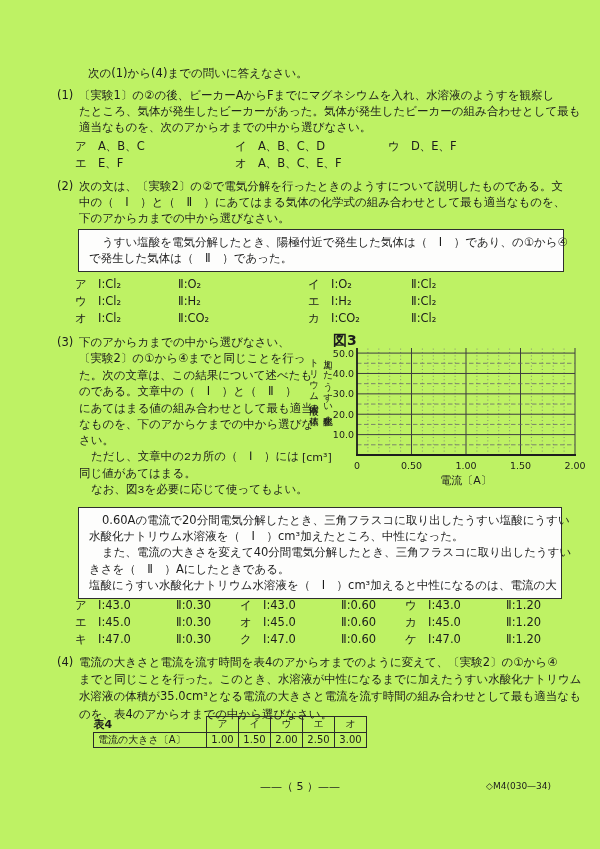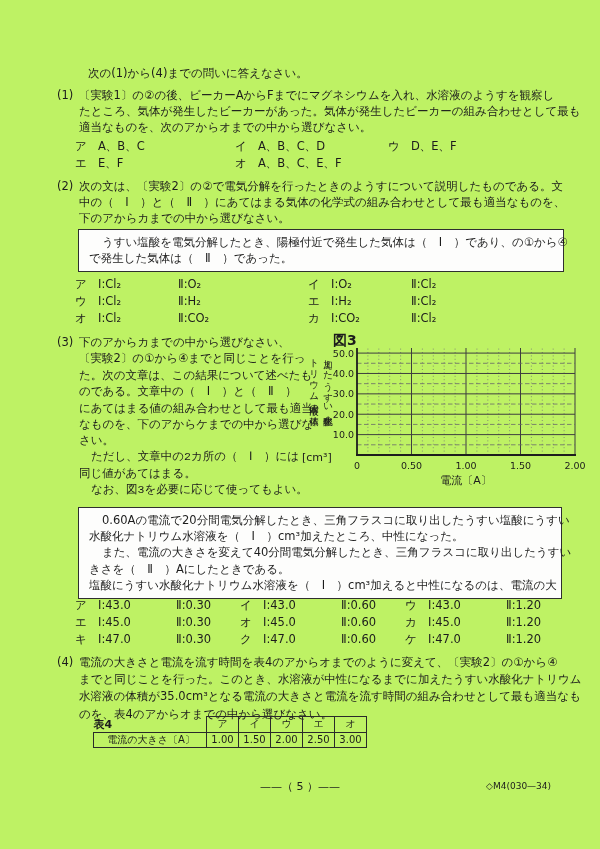--- a/index.html
+++ b/index.html
@@ -30,21 +30,21 @@
   #fig3-svg line.gminv{stroke:#787878;stroke-width:0.8;stroke-dasharray:1 2.4;}
   #fig3-svg line.gminh{stroke:#6a6a6a;stroke-width:0.8;stroke-dasharray:4.5 2.5;}
   #fig3-svg line.gmaj{stroke:#3f3f3f;stroke-width:1;}
   #fig3-svg line.axis{stroke:#1d1d1d;stroke-width:1.8;}
   #fig3-svg text.tick{font-size:9.5px;fill:#1c1c1c;font-family:"DejaVu Sans",sans-serif;}
   #fig3-svg text.axlabel{font-size:11px;fill:#1c1c1c;font-family:"DejaVu Sans",sans-serif;}
   
   .t4{border-collapse:collapse;font-size:10px;color:#1c1c1c;}
   .t4 td{border:1px solid #2a2a2a;height:12px;text-align:center;padding:0 2px;}
   .t4 td.tt{border:none;text-align:left;font-size:11px;font-weight:bold;padding-left:0;}
-  .t4 td.tl{text-align:center;padding-left:4px;width:106px;white-space:nowrap;}
+  .t4 td.tl{text-align:left;padding-left:4px;width:106px;white-space:nowrap;}
   .t4 td.tv{width:27px;}
   .footer-page{position:absolute;left:0;right:0;top:779px;text-align:center;font-size:11px;}
   .footer-code{position:absolute;left:486px;top:781px;font-size:9px;}
 </style>
 </head>
 <body>
 
 <div class="page">
 
   <div class="line abs" style="left:88px;top:65px">次の(1)から(4)までの問いに答えなさい。</div>

